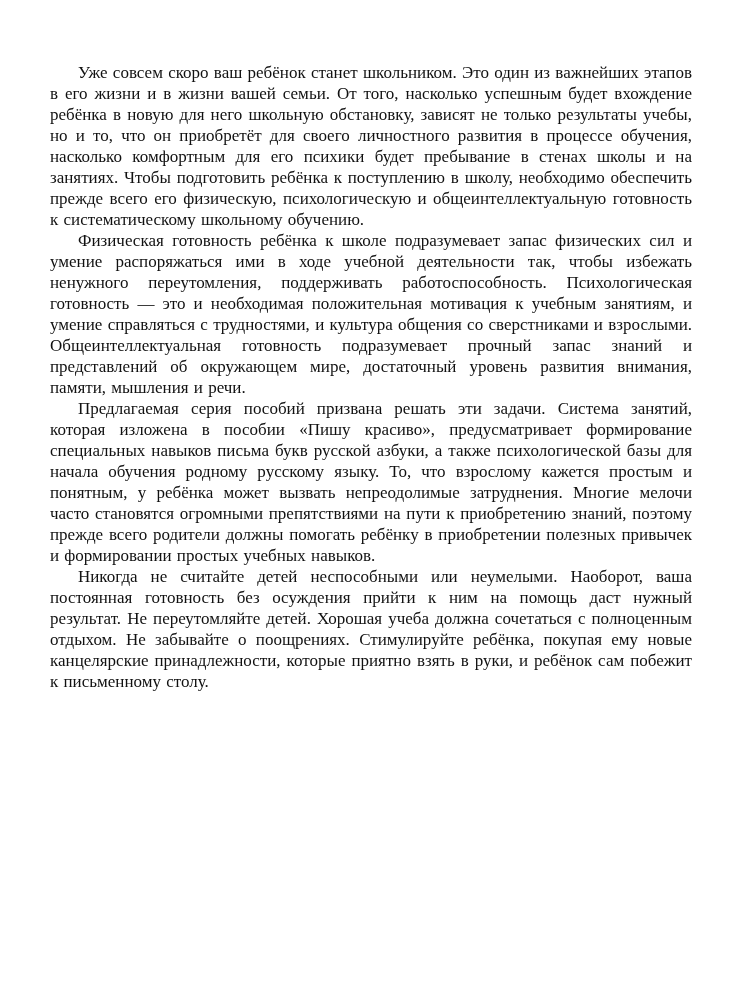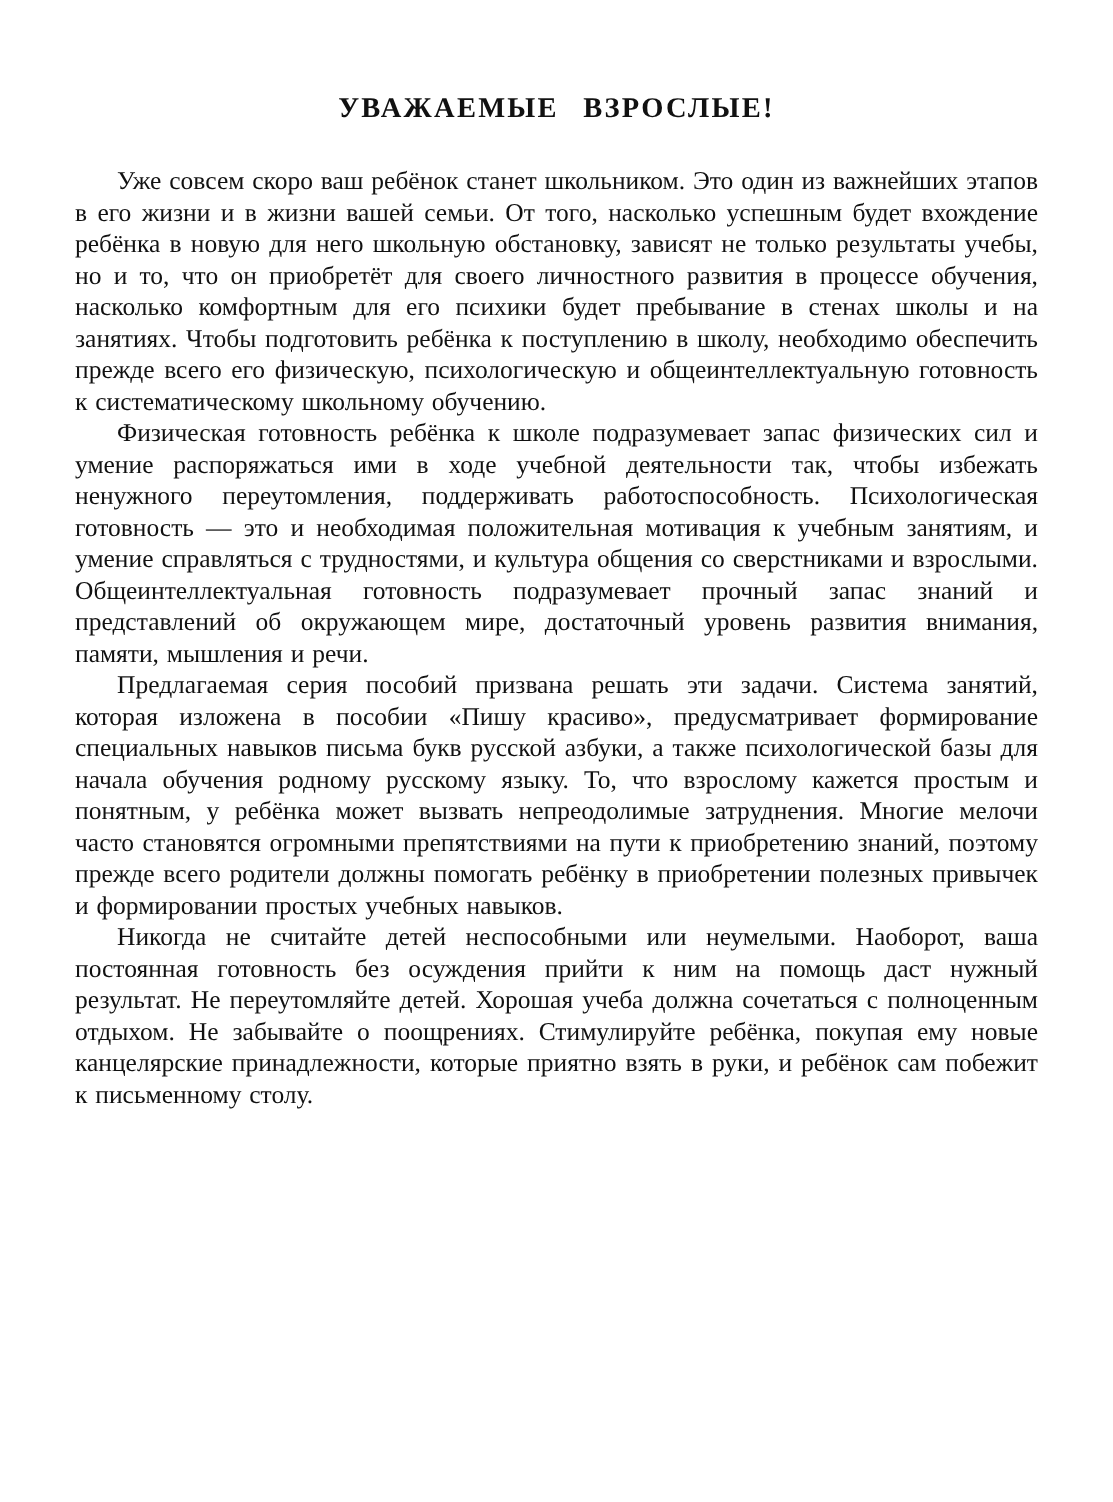--- a/index.html
+++ b/index.html
@@ -56,21 +56,20 @@
   .body-text p {
     text-indent: 28px;
   }
 </style>
 </head>
 <body>
 
 <div class="page">
 
 
-  <h2 class="subtitle">УВАЖАЕМЫЕ  ВЗРОСЛЫЕ!</h2>
 
   <div class="body-text">
     <p>Уже совсем скоро ваш ребёнок станет школьником. Это один из важнейших этапов в его жизни и в жизни вашей семьи. От того, насколько успешным будет вхождение ребёнка в новую для него школьную обстановку, зависят не только результаты учебы, но и то, что он приобретёт для своего личностного развития в процессе обучения, насколько комфортным для его психики будет пребывание в стенах школы и на занятиях. Чтобы подготовить ребёнка к поступлению в школу, необходимо обеспечить прежде всего его физическую, психологическую и общеинтеллектуальную готовность к систематическому школьному обучению.</p>
     <p>Физическая готовность ребёнка к школе подразумевает запас физических сил и умение распоряжаться ими в ходе учебной деятельности так, чтобы избежать ненужного переутомления, поддерживать работоспособность. Психологическая готовность — это и необходимая положительная мотивация к учебным занятиям, и умение справляться с трудностями, и культура общения со сверстниками и взрослыми. Общеинтеллектуальная готовность подразумевает прочный запас знаний и представлений об окружающем мире, достаточный уровень развития внимания, памяти, мышления и речи.</p>
     <p>Предлагаемая серия пособий призвана решать эти задачи. Система занятий, которая изложена в пособии «Пишу красиво», предусматривает формирование специальных навыков письма букв русской азбуки, а также психологической базы для начала обучения родному русскому языку. То, что взрослому кажется простым и понятным, у ребёнка может вызвать непреодолимые затруднения. Многие мелочи часто становятся огромными препятствиями на пути к приобретению знаний, поэтому прежде всего родители должны помогать ребёнку в приобретении полезных привычек и формировании простых учебных навыков.</p>
     <p>Никогда не считайте детей неспособными или неумелыми. Наоборот, ваша постоянная готовность без осуждения прийти к ним на помощь даст нужный результат. Не переутомляйте детей. Хорошая учеба должна сочетаться с полноценным отдыхом. Не забывайте о поощрениях. Стимулируйте ребёнка, покупая ему новые канцелярские принадлежности, которые приятно взять в руки, и ребёнок сам побежит к письменному столу.</p>
   </div>
 
 </div>
 

